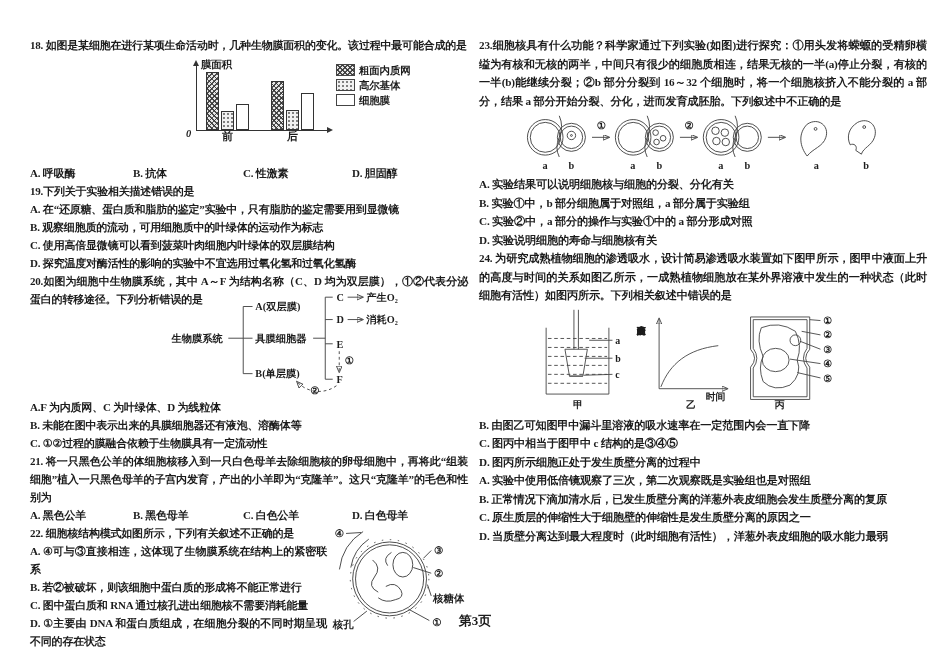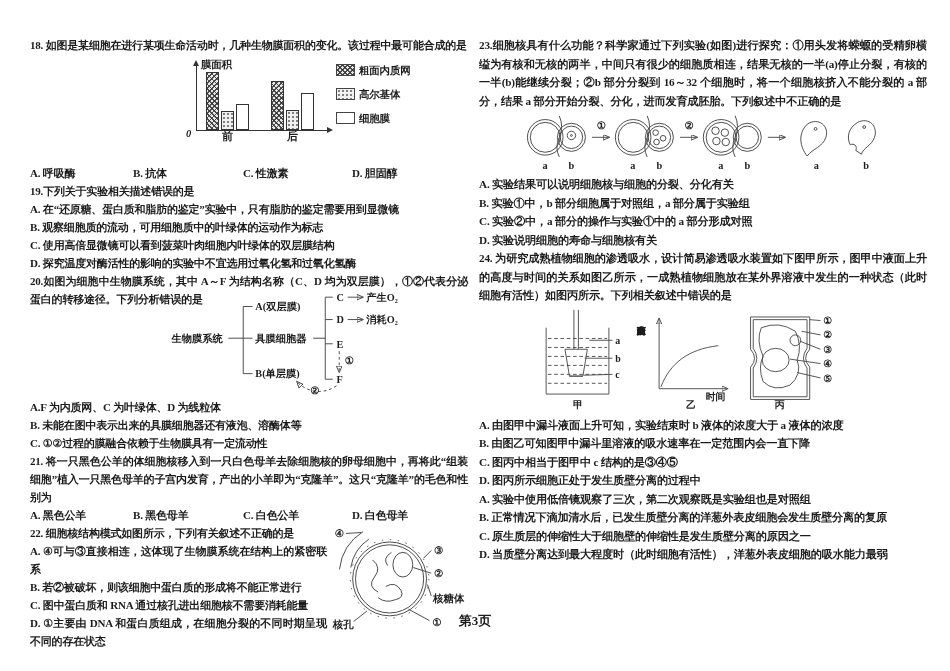--- a/index.html
+++ b/index.html
@@ -18,21 +18,21 @@
   .y-axis{position:absolute;left:16px;top:5px;bottom:13px;width:1px;background:#333;}
   .y-axis::after{content:'';position:absolute;top:-6px;left:-3px;border:3px solid transparent;border-bottom:6px solid #333;}
   .x-axis{position:absolute;left:16px;right:2px;bottom:13px;height:1px;background:#333;}
   .x-axis::after{content:'';position:absolute;right:-6px;top:-3px;border:3px solid transparent;border-left:6px solid #333;}
   .ylabel{position:absolute;left:21px;top:-2px;font-size:10.5px;}
   .origin{position:absolute;left:6px;bottom:1px;font-size:10.5px;font-style:italic;}
   .bars{position:absolute;left:26px;bottom:14px;display:flex;align-items:flex-end;gap:22px;}
   .bar-group{position:relative;display:flex;align-items:flex-end;gap:2px;}
   .bar{width:13px;border:1px solid #333;box-sizing:border-box;}
   .cat-label{position:absolute;bottom:-15px;left:50%;transform:translateX(-50%);font-size:11px;}
-  .legend{display:flex;flex-direction:column;gap:12px;margin-left:4px;padding-top:6px;}
+  .legend{display:flex;flex-direction:column;gap:3px;margin-left:4px;padding-top:6px;}
   .legend-item{display:flex;align-items:center;gap:4px;font-size:10.5px;line-height:11px;}
   .swatch{width:17px;height:10px;border:1px solid #444;flex:none;}
   .pat-crosshatch{background-color:#e6e6e6;background-image:
       repeating-linear-gradient(45deg,rgba(50,50,50,.85) 0 1px,transparent 1px 3.5px),
       repeating-linear-gradient(135deg,rgba(50,50,50,.85) 0 1px,transparent 1px 3.5px);}
   .pat-dots{background-color:#f1f1f1;background-image:radial-gradient(circle,#808080 0.9px,transparent 1px);background-size:4px 4px;}
   .pat-plain{background:#fff;}
 
   
   svg{display:block;}
@@ -322,21 +322,20 @@
         </g>
       </g>
       <text x="321" y="18">①</text>
       <text x="321" y="34">②</text>
       <text x="321" y="50">③</text>
       <text x="321" y="66">④</text>
       <text x="321" y="82">⑤</text>
       <text x="267" y="112">丙</text>
     </svg>
 
-    <p>A. 由图甲中漏斗液面上升可知，实验结束时 b 液体的浓度大于 a 液体的浓度</p>
     <p>B. 由图乙可知图甲中漏斗里溶液的吸水速率在一定范围内会一直下降</p>
     <p>C. 图丙中相当于图甲中 c 结构的是③④⑤</p>
     <p>D. 图丙所示细胞正处于发生质壁分离的过程中</p>
 
     <p>A. 实验中使用低倍镜观察了三次，第二次观察既是实验组也是对照组</p>
     <p>B. 正常情况下滴加清水后，已发生质壁分离的洋葱外表皮细胞会发生质壁分离的复原</p>
     <p>C. 原生质层的伸缩性大于细胞壁的伸缩性是发生质壁分离的原因之一</p>
     <p>D. 当质壁分离达到最大程度时（此时细胞有活性），洋葱外表皮细胞的吸水能力最弱</p>
 
   </div>

